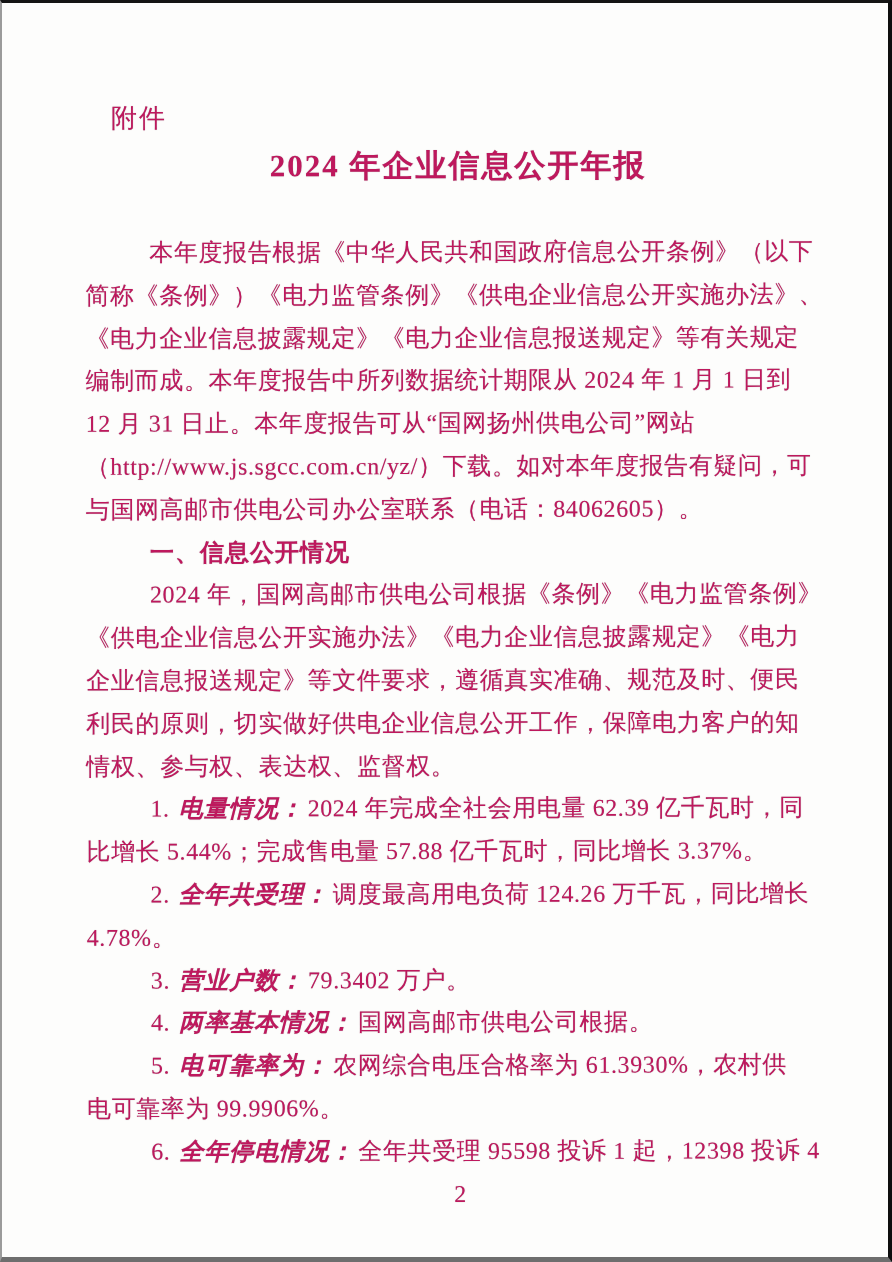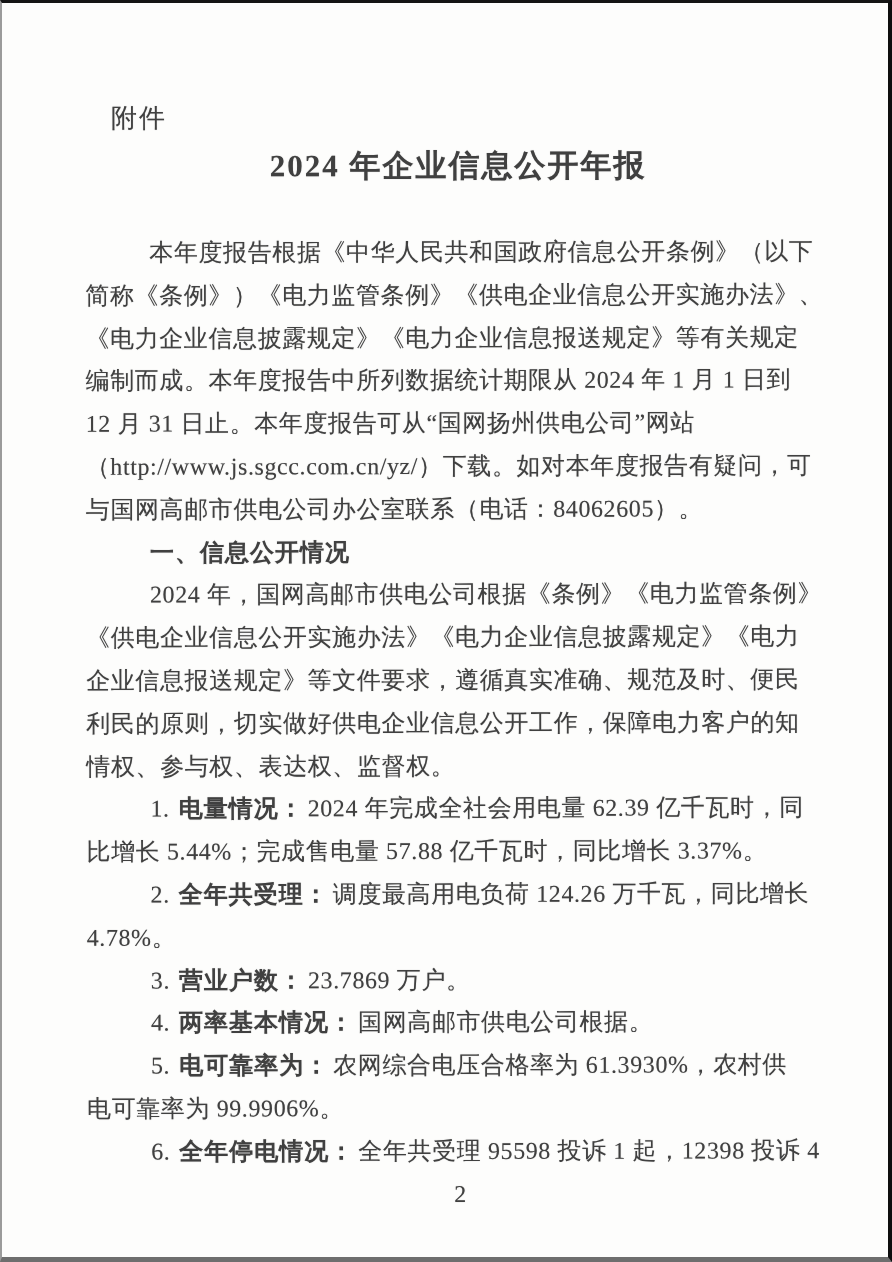--- a/index.html
+++ b/index.html
@@ -13,21 +13,21 @@
     height: 1262px;
     margin: 0 auto;
     background: #fdfdfc;
     box-sizing: border-box;
     border-top: 3px solid #141414;
     border-right: 4px solid #0e0e0e;
     border-left: 2px solid #9b9b9b;
     border-bottom: 5px solid #6e6e6e;
     overflow: hidden;
     font-family: "Liberation Serif", "DejaVu Serif", serif;
-    color: #404040;
+    color: #be185d;
   }
   .content {
     position: absolute;
     top: 0; left: 0; right: 0;
     padding: 100px 56px 0 84px;
     transform: rotate(-0.12deg);
     text-shadow: 0 0 1px rgba(46,46,46,0.35);
   }
   .attachment {
     font-size: 26px;
@@ -58,20 +58,21 @@
     font-family: "Liberation Sans", "DejaVu Sans", sans-serif;
     font-weight: bold;
     letter-spacing: 1px;
   }
   .num { margin-right: 9px; }
   .bold-label {
     font-family: "Liberation Sans", "DejaVu Sans", sans-serif;
     font-weight: bold;
     letter-spacing: 1px;
     margin-right: 4px;
+    font-style: italic;
   }
   .page-number {
     margin-top: 6px;
     text-align: center;
     font-size: 24px;
     line-height: 30px;
   }
 </style>
 </head>
 <body>
@@ -100,21 +101,21 @@
       <div class="line">企业信息报送规定》等文件要求，遵循真实准确、规范及时、便民</div>
       <div class="line">利民的原则，切实做好供电企业信息公开工作，保障电力客户的知</div>
       <div class="line">情权、参与权、表达权、监督权。</div>
 
       <div class="line indent"><span class="num">1.</span><span class="bold-label">电量情况：</span><span>2024 年完成全社会用电量 62.39 亿千瓦时，同</span></div>
       <div class="line">比增长 5.44%；完成售电量 57.88 亿千瓦时，同比增长 3.37%。</div>
 
       <div class="line indent"><span class="num">2.</span><span class="bold-label">全年共受理：</span><span>调度最高用电负荷 124.26 万千瓦，同比增长</span></div>
       <div class="line">4.78%。</div>
 
-      <div class="line indent"><span class="num">3.</span><span class="bold-label">营业户数：</span><span>23.7869 万户。</span></div>
+      <div class="line indent"><span class="num">3.</span><span class="bold-label">营业户数：</span><span>79.3402 万户。</span></div>
 
       <div class="line indent"><span class="num">4.</span><span class="bold-label">两率基本情况：</span><span>国网高邮市供电公司根据。</span></div>
 
       <div class="line indent"><span class="num">5.</span><span class="bold-label">电可靠率为：</span><span>农网综合电压合格率为 61.3930%，农村供</span></div>
       <div class="line">电可靠率为 99.9906%。</div>
 
       <div class="line indent"><span class="num">6.</span><span class="bold-label">全年停电情况：</span><span>全年共受理 95598 投诉 1 起，12398 投诉 4</span></div>
 
     </div>
 

